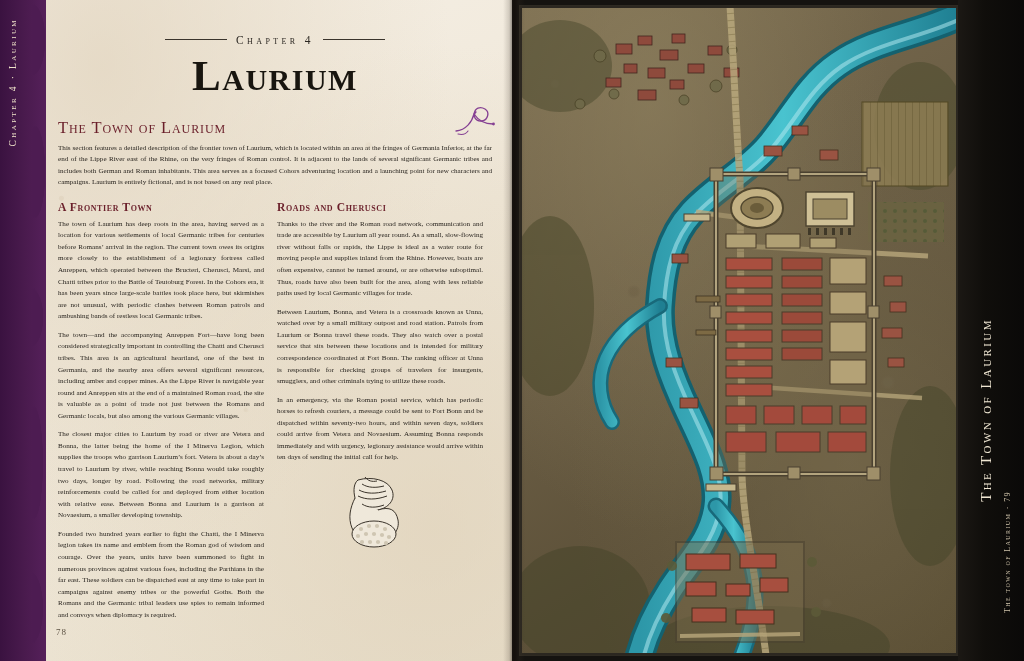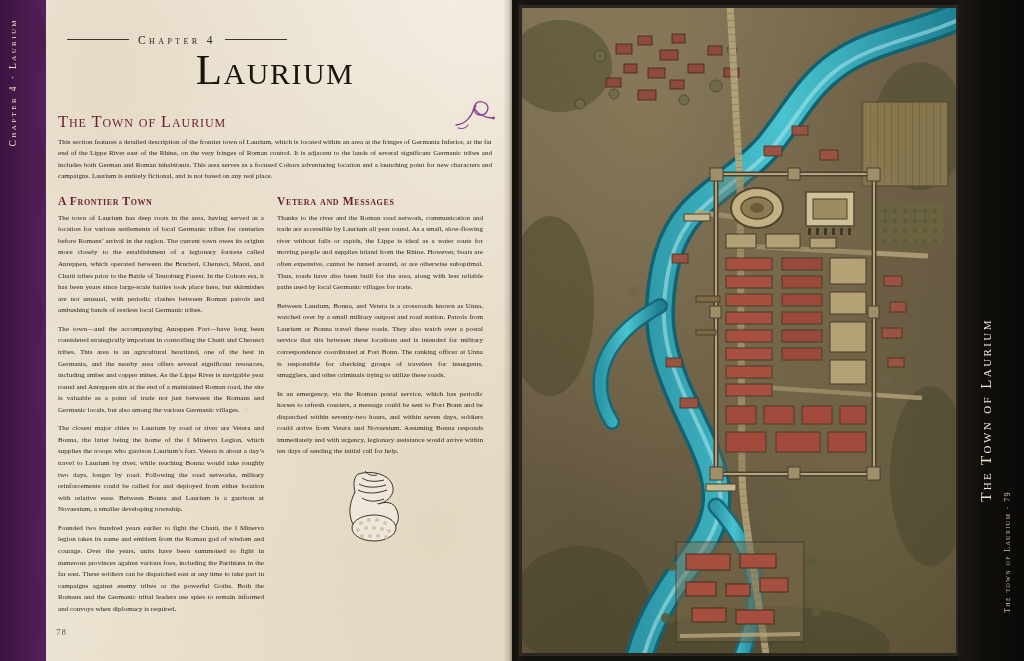--- a/index.html
+++ b/index.html
@@ -80,40 +80,40 @@
     z-index: 4;
   }
 
   .left-content {
     position: absolute;
     left: 58px; top: 22px; width: 434px; height: 612px;
     z-index: 2;
   }
 
   .chapter-eyebrow {
-    text-align: left;
+    text-align: center;
     font-variant: small-caps;
     letter-spacing: 3.4px;
     font-size: 11.5px;
     color: #2b2722;
-    margin: 12px 0 2px;
+    margin: 12px 0 8px;
   }
   .chapter-eyebrow .rule-l, .chapter-eyebrow .rule-r {
     display: inline-block; width: 62px; height: 1px;
     background: #3a342c; vertical-align: 4px; margin: 0 9px;
   }
   .chapter-title {
     text-align: center;
     font-size: 43px;
     line-height: 1.02;
     letter-spacing: 1.5px;
     font-variant: small-caps;
     color: #18150f;
     margin: 2px 0 8px;
-    font-weight: normal;
+    font-weight: bold;
   }
 
   .section-head {
     position: relative;
     font-variant: small-caps;
     font-size: 16.5px;
     letter-spacing: .9px;
     color: #6a1f2a;
     margin: 20px 0 5px;
   }
@@ -269,21 +269,21 @@
 
       <div class="cols">
         <div class="col">
           <h2 class="sub-head">A Frontier Town</h2>
           <p>The town of Laurium has deep roots in the area, having served as a location for various settlements of local Germanic tribes for centuries before Romans’ arrival in the region. The current town owes its origins more closely to the establishment of a legionary fortress called Anreppen, which operated between the Bructeri, Cherusci, Marsi, and Chatti tribes prior to the Battle of Teutoburg Forest. In the Cohors era, it has been years since large-scale battles took place here, but skirmishes are not unusual, with periodic clashes between Roman patrols and ambushing bands of restless local Germanic tribes.</p>
           <p>The town—and the accompanying Anreppen Fort—have long been considered strategically important in controlling the Chatti and Cherusci tribes. This area is an agricultural heartland, one of the best in Germania, and the nearby area offers several significant resources, including amber and copper mines. As the Lippe River is navigable year round and Anreppen sits at the end of a maintained Roman road, the site is valuable as a point of trade not just between the Romans and Germanic locals, but also among the various Germanic villages.</p>
           <p>The closest major cities to Laurium by road or river are Vetera and Bonna, the latter being the home of the I Minerva Legion, which supplies the troops who garrison Laurium’s fort. Vetera is about a day’s travel to Laurium by river, while reaching Bonna would take roughly two days, longer by road. Following the road networks, military reinforcements could be called for and deployed from either location with relative ease. Between Bonna and Laurium is a garrison at Novaesium, a smaller developing township.</p>
           <p>Founded two hundred years earlier to fight the Chatti, the I Minerva legion takes its name and emblem from the Roman god of wisdom and courage. Over the years, units have been summoned to fight in numerous provinces against various foes, including the Parthians in the far east. These soldiers can be dispatched east at any time to take part in campaigns against enemy tribes or the powerful Goths. Both the Romans and the Germanic tribal leaders use spies to remain informed and convoys when diplomacy is required.</p>
         </div>
         <div class="col">
-          <h2 class="sub-head">Vetera and Messages</h2>
+          <h2 class="sub-head">Roads and Cherusci</h2>
           <p>Thanks to the river and the Roman road network, communication and trade are accessible by Laurium all year round. As a small, slow-flowing river without falls or rapids, the Lippe is ideal as a water route for moving people and supplies inland from the Rhine. However, boats are often expensive, cannot be turned around, or are otherwise suboptimal. Thus, roads have also been built for the area, along with less reliable paths used by local Germanic villages for trade.</p>
           <p>Between Laurium, Bonna, and Vetera is a crossroads known as Unna, watched over by a small military outpost and road station. Patrols from Laurium or Bonna travel these roads. They also watch over a postal service that sits between these locations and is intended for military correspondence coordinated at Fort Bonn. The ranking officer at Unna is responsible for checking groups of travelers for insurgents, smugglers, and other criminals trying to utilize these roads.</p>
           <p>In an emergency, via the Roman postal service, which has periodic horses to refresh couriers, a message could be sent to Fort Bonn and be dispatched within seventy-two hours, and within seven days, soldiers could arrive from Vetera and Novaesium. Assuming Bonna responds immediately and with urgency, legionary assistance would arrive within ten days of sending the initial call for help.</p>
 
           <div class="sandal">
             <svg width="104" height="78" viewBox="0 0 104 78">
               <g fill="none" stroke="#3a332a" stroke-width="1">
                 <path d="M30 6 C44 2 60 6 64 16 C68 26 60 34 50 36 C40 38 30 34 27 24 C25 16 26 9 30 6 Z" fill="#efe8da"></path>
                 <path d="M27 24 C22 34 20 44 24 54 C28 64 40 70 52 68 C64 66 72 56 70 46 C68 36 62 32 50 36" fill="#efe8da"></path>
                 <ellipse cx="46" cy="60" rx="22" ry="13" fill="#efe8da"></ellipse>

